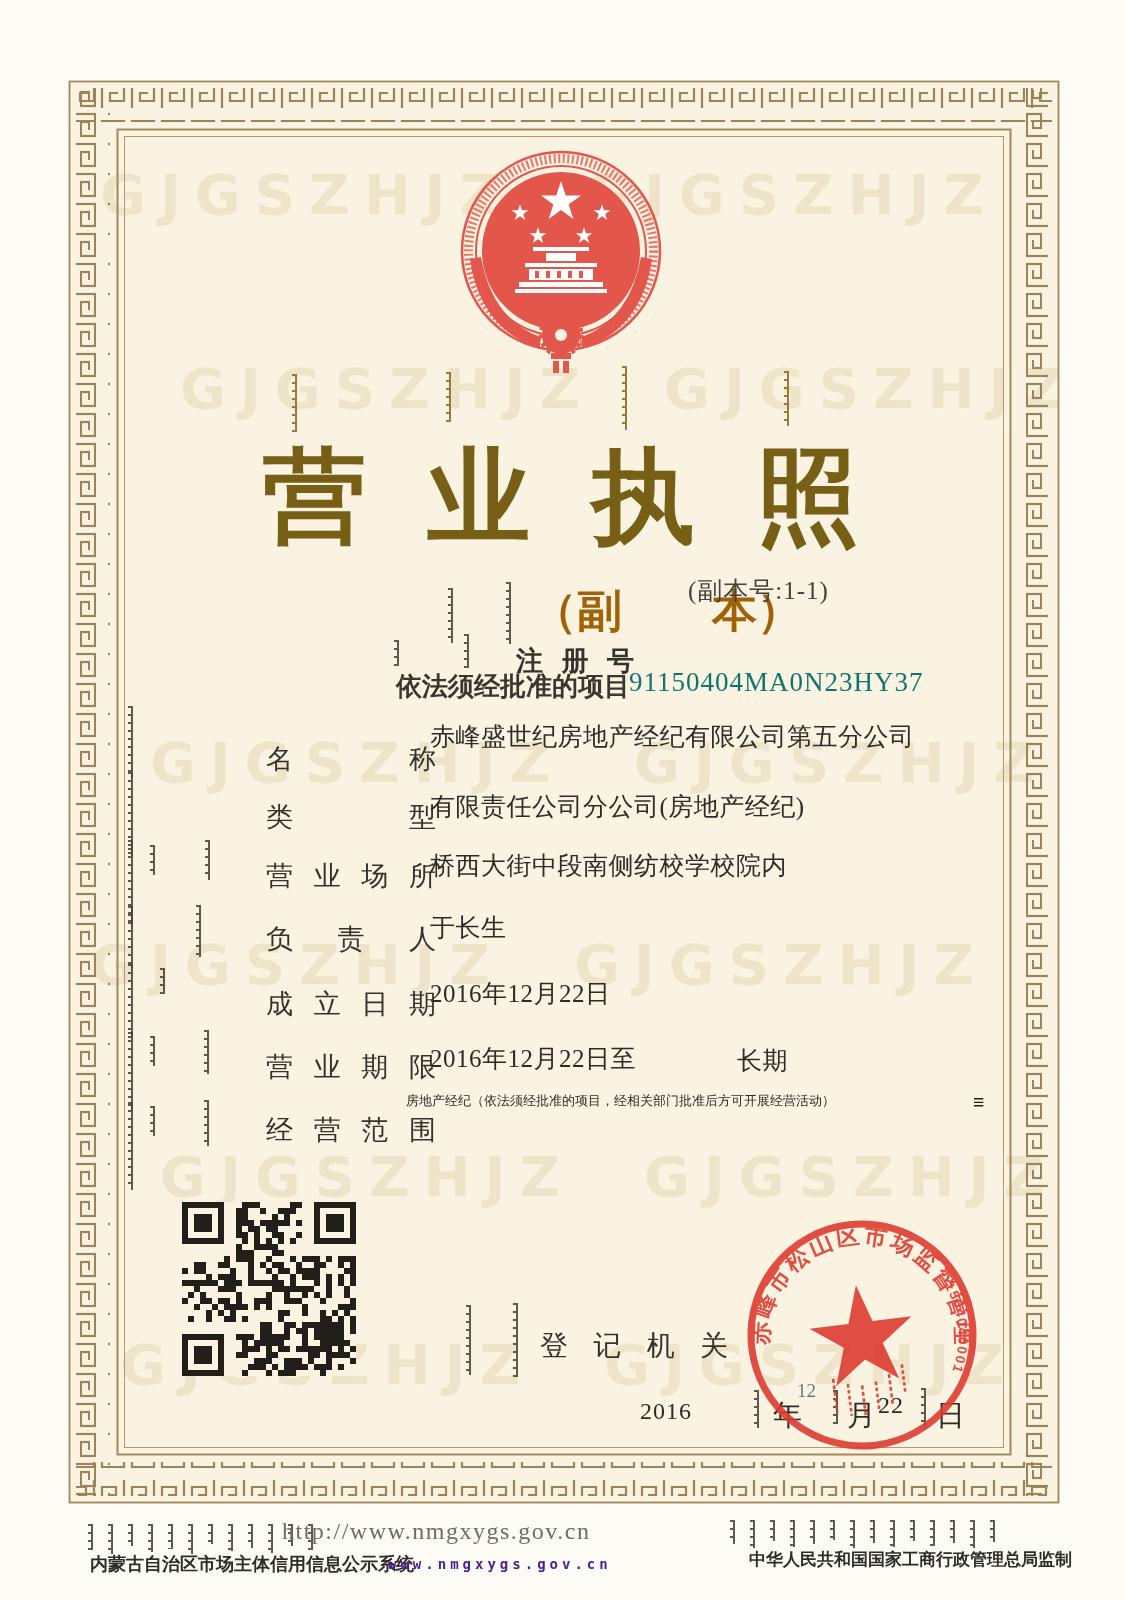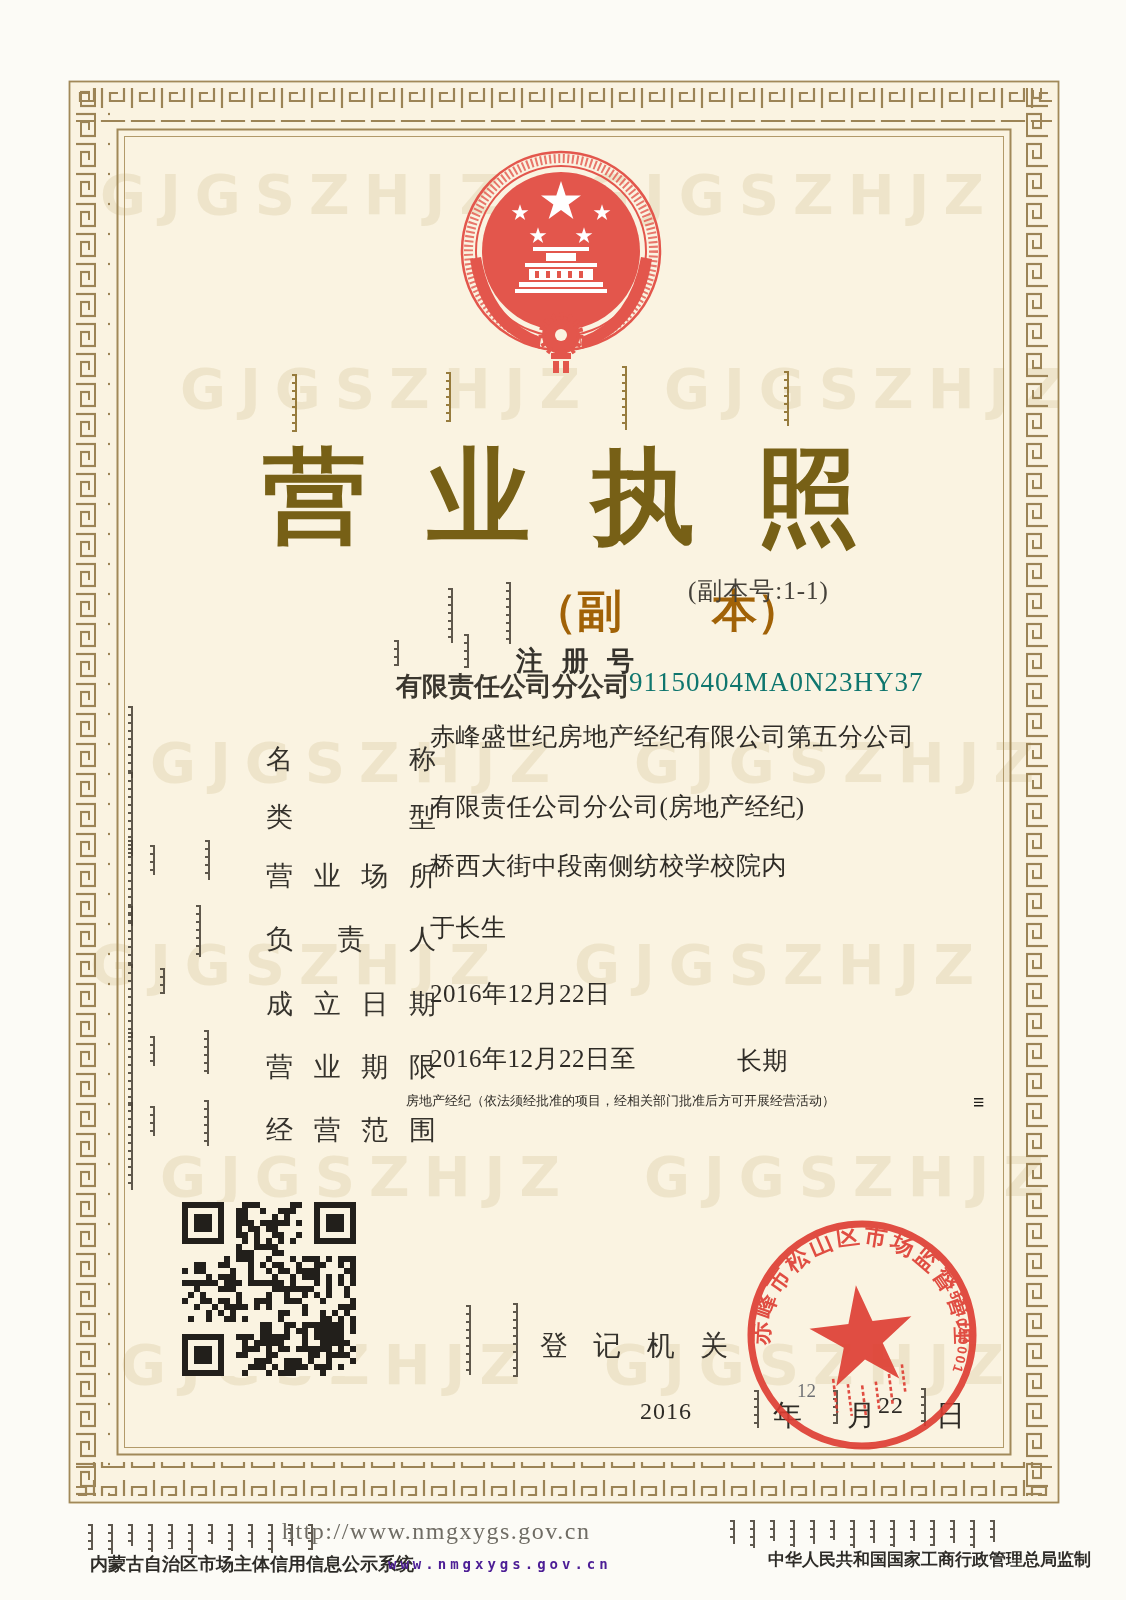--- a/index.html
+++ b/index.html
@@ -28,21 +28,21 @@
   .registrar-label{left:540px;top:1327px;width:188px;font-size:28px;color:#35322c;}
   .date-txt{font-size:29px;color:#2e2b26;}
   .date-num{font-size:24px;color:#2e2b26;letter-spacing:1px;}
   .faint{color:#0f172a;opacity:.6;}
   .footer-mong{display:flex;gap:11px;align-items:flex-start;}
   .url-top{left:282px;top:1518px;font-size:24px;color:#6f6c64;letter-spacing:1.5px;}
   .foot-cn{font-family:"Liberation Sans","DejaVu Sans",sans-serif;font-weight:700;color:#2e2c28;text-align:right;}
   .left-system{left:90px;top:1552px;font-size:18px;}
   .left-site{left:388px;top:1556px;font-size:14px;font-family:"DejaVu Sans Mono","Liberation Mono",monospace;
              font-weight:600;letter-spacing:4px;color:#4c1d95;}
-  .right-publisher{left:768px;top:1548px;font-size:17px;}
+  .right-publisher{left:749px;top:1548px;font-size:17px;}
   .mg{position:absolute;width:9px;opacity:.88;color:#4a4338;
       background-image:linear-gradient(to right,transparent 0,transparent 3px,currentColor 3px,currentColor 5.5px,transparent 5.5px),
                        repeating-linear-gradient(to bottom,currentColor 0,currentColor 2.5px,transparent 2.5px,transparent 8px);
       background-size:9px 100%,5px 100%;background-repeat:no-repeat,repeat-y;}
   .mg.gold{color:#8a6c28;}
   .mg.rel{position:relative;flex:0 0 auto;}
 </style>
 </head>
 <body>
 
@@ -145,21 +145,21 @@
   <div class="abs subtitle">（副　　本）</div>
   <div class="abs copy-no">(副本号:1-1)</div>
 
   <div class="mg" style="left:394px;top:640px;height:26px"></div>
   <div class="mg" style="left:464px;top:634px;height:34px"></div>
   <div class="abs reg-label justify-chars">
       <span>注</span>
       <span>册</span>
       <span>号</span>
     </div>
-  <div class="abs credit-label">有限责任公司分公司</div>
+  <div class="abs credit-label">依法须经批准的项目</div>
   <div class="abs credit-code">91150404MA0N23HY37</div>
 
   <div class="mg" style="left:128px;top:706px;height:72px"></div>
   <div class="mg" style="left:128px;top:772px;height:84px"></div>
   <div class="mg" style="left:128px;top:840px;height:86px"></div>
   <div class="mg" style="left:150px;top:845px;height:30px"></div>
   <div class="mg" style="left:205px;top:840px;height:40px"></div>
   <div class="mg" style="left:128px;top:906px;height:62px"></div>
   <div class="mg" style="left:196px;top:905px;height:52px"></div>
   <div class="mg" style="left:128px;top:964px;height:74px"></div>

